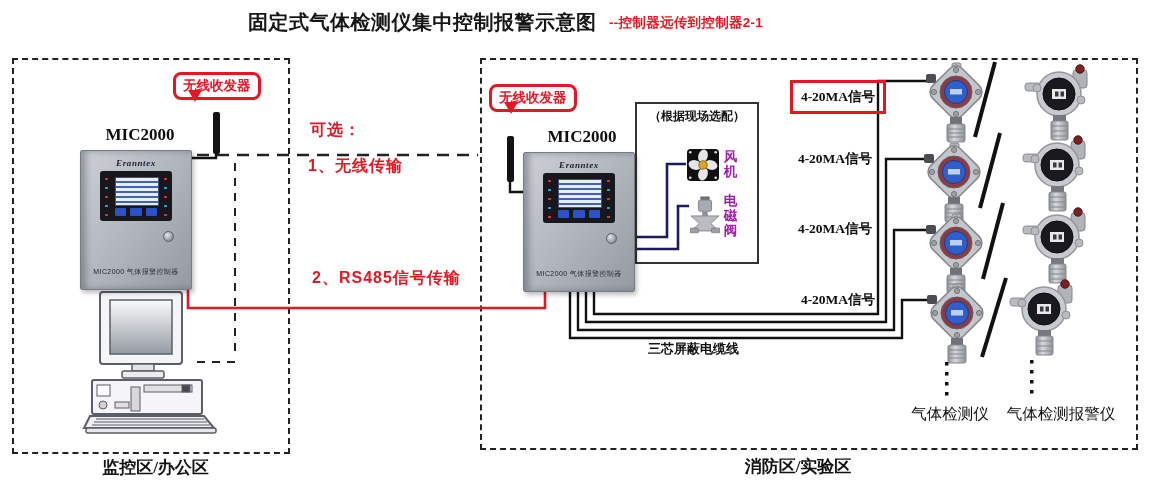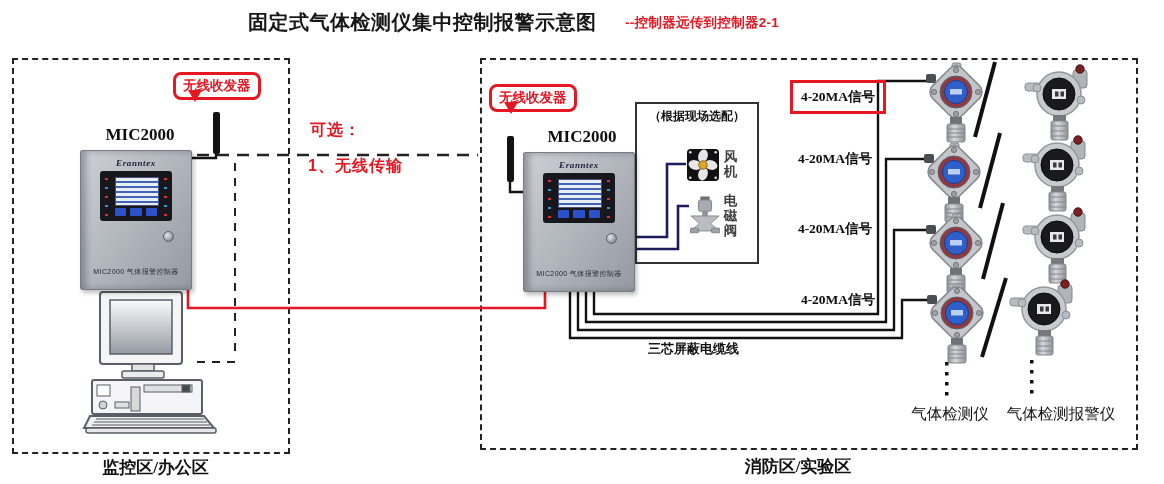--- a/index.html
+++ b/index.html
@@ -4,21 +4,21 @@
 <style>
   html,body{margin:0;padding:0;background:#ffffff;}
   #stage{
     position:relative;width:1164px;height:484px;background:#fff;overflow:hidden;
     font-family:"Liberation Sans",sans-serif;color:#111;
   }
   .abs{position:absolute;}
   
   #title-row{left:248px;top:9px;white-space:nowrap;}
   #title-main{font-family:"Liberation Serif",serif;font-weight:bold;font-size:20px;letter-spacing:.5px;color:#161616;margin-top:21px;}
-  #title-suffix{font-weight:bold;font-size:13.5px;color:var(--accent);margin-left:24px;vertical-align:2px;letter-spacing:.3px;}
+  #title-suffix{font-weight:bold;font-size:13.5px;color:var(--accent);margin-left:8px;vertical-align:2px;letter-spacing:.3px;}
   
   .zone-box{border:2px dashed #222;background:transparent;}
   #zone-monitoring{left:12px;top:58px;width:274px;height:392px;}
   #zone-fire{left:480px;top:58px;width:654px;height:388px;}
   .zone-label{font-family:"Liberation Serif",serif;font-weight:bold;font-size:17px;color:#111;text-align:center;white-space:nowrap;}
   
   .bubble{border:3px solid var(--accent);border-radius:8px;background:#fff;color:var(--accent);
     font-weight:bold;font-size:13.5px;padding:2px 7px;white-space:nowrap;z-index:4;}
   .bubble .tail{position:absolute;left:12px;bottom:-12px;width:0;height:0;
     border:7px solid transparent;border-top:12px solid var(--accent);}
@@ -41,21 +41,21 @@
   .controller .caption{position:absolute;bottom:12px;width:100%;text-align:center;font-size:7px;
     color:#23262f;letter-spacing:.4px;white-space:nowrap;}
   .model-label{font-family:"Liberation Serif",serif;font-weight:bold;font-size:17px;color:#0d0d0d;
     text-align:center;width:80px;white-space:nowrap;}
   
   .red-note{color:var(--accent);font-weight:bold;font-size:16px;letter-spacing:1px;white-space:nowrap;z-index:4;}
   
   #option-box{left:635px;top:102px;width:120px;height:158px;border:2px solid #333;background:transparent;z-index:2;}
   #option-box-title{position:absolute;top:4px;left:0;width:100%;text-align:center;
     font-family:"Liberation Serif",serif;font-weight:bold;font-size:12px;color:#111;white-space:nowrap;}
-  .vlabel{font-family:"Liberation Serif",serif;font-weight:bold;font-size:13.5px;color:#404040;
+  .vlabel{font-family:"Liberation Serif",serif;font-weight:bold;font-size:13.5px;color:#a21caf;
     width:15px;line-height:1.1;word-break:break-all;text-align:center;}
   
   .signal{font-family:"Liberation Serif",serif;font-weight:bold;font-size:13.5px;color:#0d0d0d;
     width:88px;text-align:center;white-space:nowrap;z-index:3;}
   #signal-hl-box{left:790px;top:80px;width:90px;height:28px;border:3px solid var(--accent);z-index:3;
     display:flex;align-items:center;justify-content:center;}
   #signal-hl-box .signal{position:static;width:auto;}
   .small-serif{font-family:"Liberation Serif",serif;font-weight:bold;font-size:13px;color:#111;white-space:nowrap;z-index:3;}
   .det-col-label{font-family:"Liberation Serif",serif;font-weight:normal;font-size:15.5px;color:#111;
     text-align:center;white-space:nowrap;z-index:3;}
@@ -246,20 +246,21 @@
           <i></i>
         </div>
     </div>
     <div class="screw"></div>
     <div class="caption">MIC2000 气体报警控制器</div>
   </div>
   <div class="abs zone-label" style="left:68px;top:456px;width:175px;">监控区/办公区</div>
 
   <div class="abs red-note" style="left:310px;top:120px;">可选：</div>
   <div class="abs red-note" style="left:308px;top:156px;">1、无线传输</div>
+  <div class="abs red-note" style="left:312px;top:268px;">2、RS485信号传输</div>
 
   <div class="abs bubble" style="left:489px;top:84px;">
     <span>无线收发器</span>
     <div class="tail"></div>
   </div>
   <div class="abs model-label" style="left:542px;top:127px;">MIC2000</div>
   <div class="abs controller" style="left:523px;top:152px;">
     <div class="brand">Eranntex</div>
     <div class="panel">
       <div class="ledcol l"></div>

